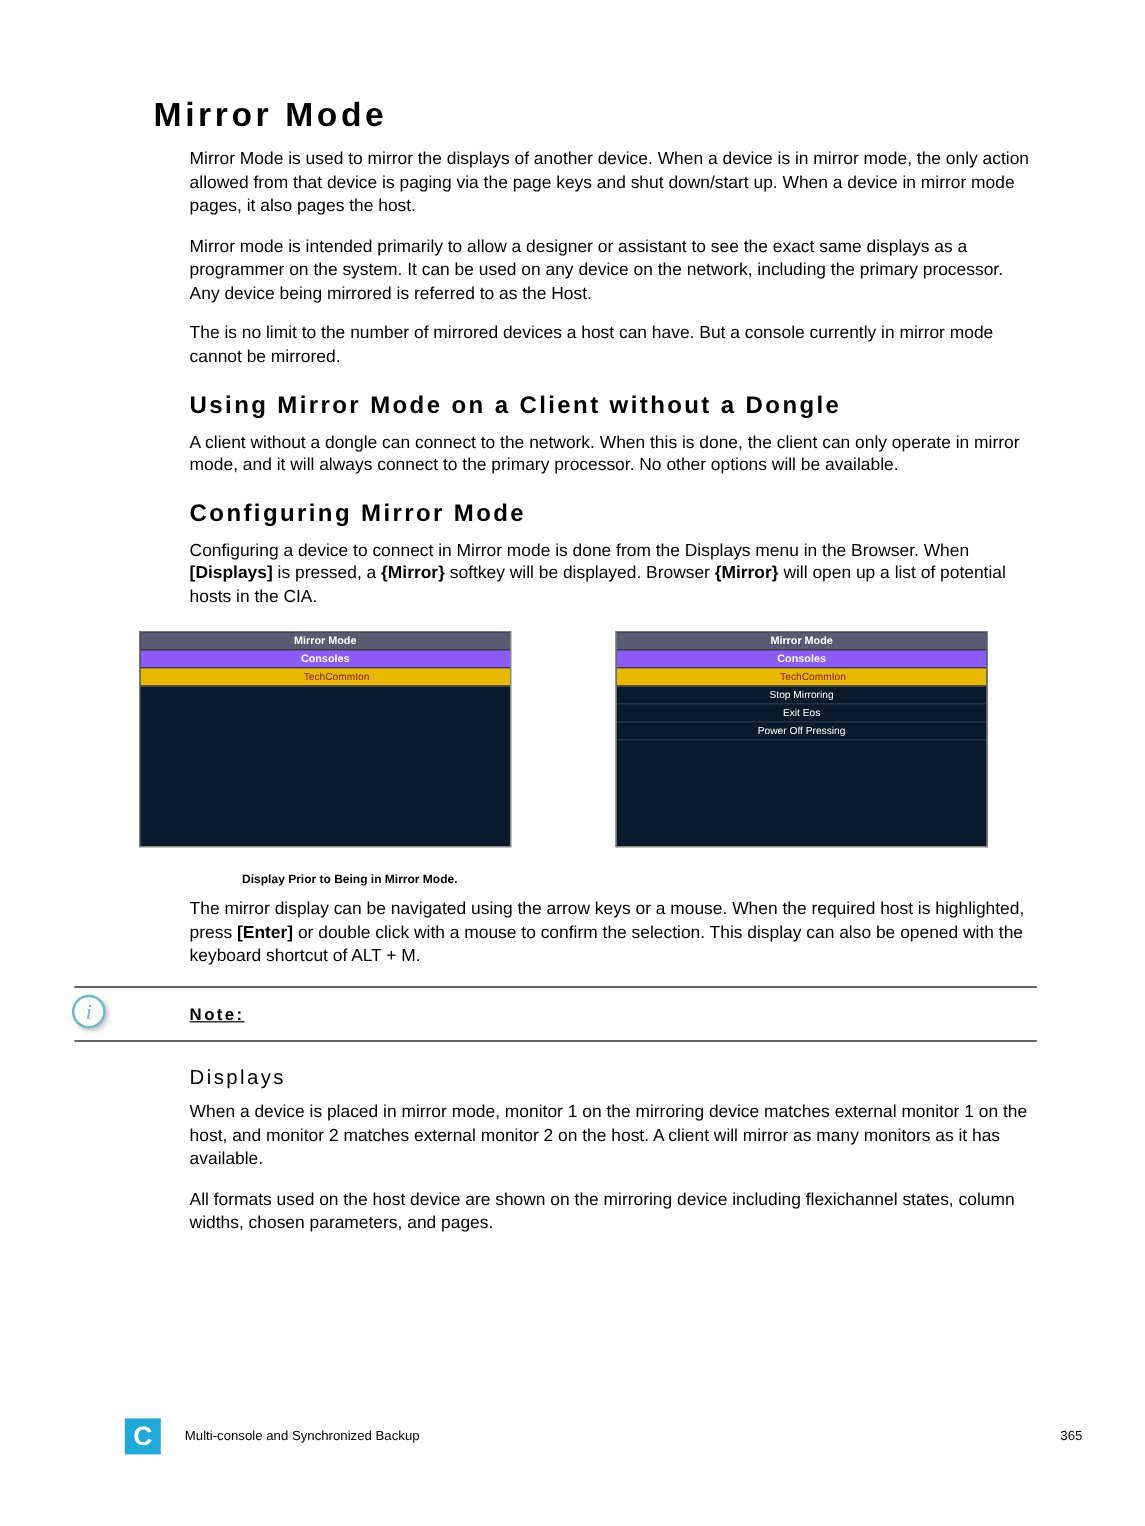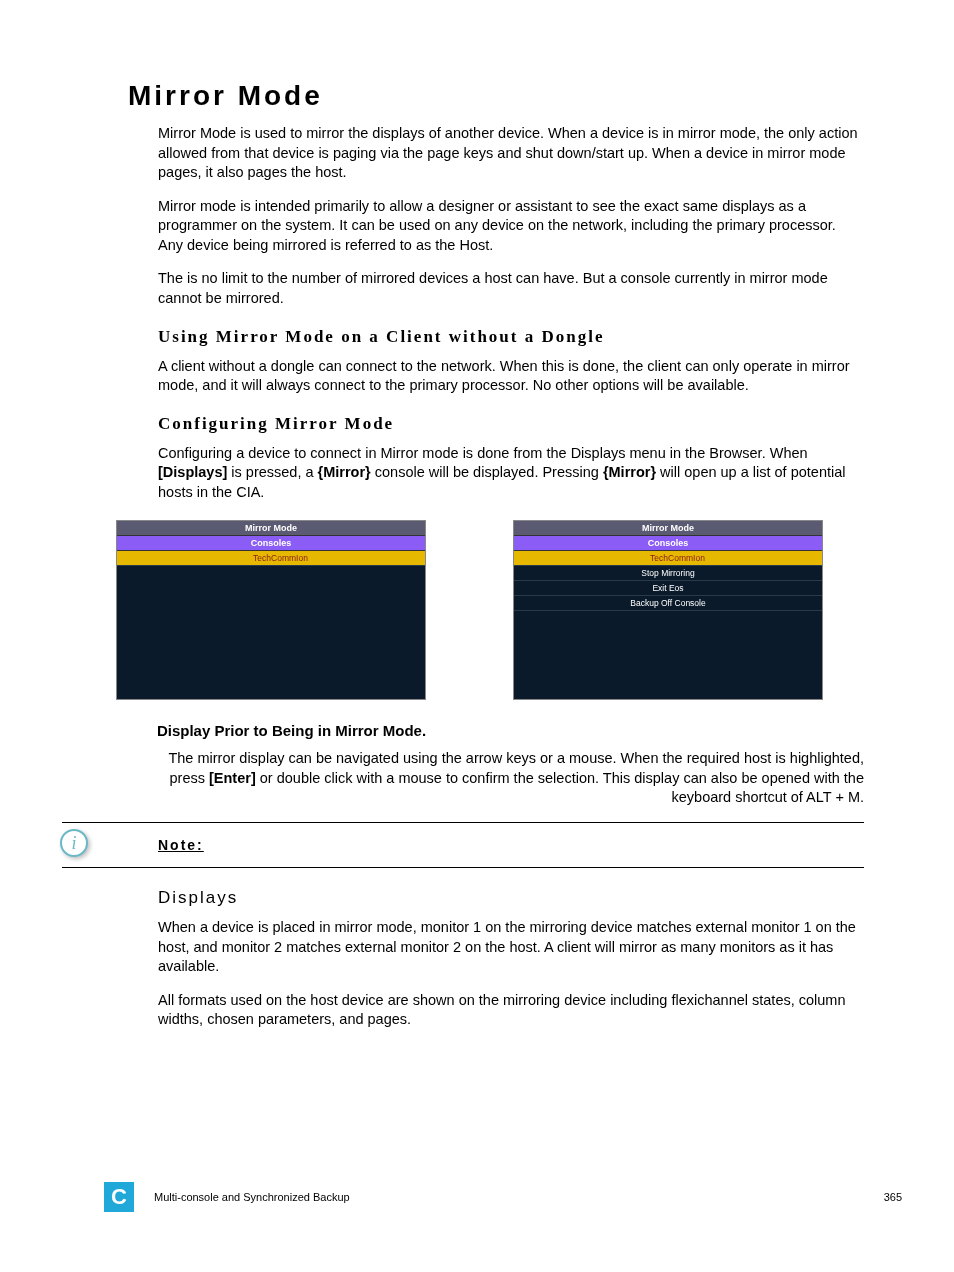--- a/index.html
+++ b/index.html
@@ -21,27 +21,26 @@
     margin-bottom: 12px;
     margin-left: -2px;
   }
   .body-text {
     font-size: 14.5px;
     line-height: 1.35;
     margin-bottom: 14px;
     margin-left: 28px;
   }
   h2 {
-    font-size: 17px;
+    font-size: 20px;
     font-weight: bold;
     letter-spacing: 2px;
     margin-top: 18px;
     margin-bottom: 10px;
     margin-left: 28px;
-    font-family: Liberation Serif, serif;
   }
   h3 {
     font-size: 17px;
     font-weight: normal;
     letter-spacing: 2px;
     margin-top: 18px;
     margin-bottom: 10px;
     margin-left: 28px;
   }
   .figure-row {
@@ -81,21 +80,21 @@
     text-align: center;
     padding: 2px 0;
     border-bottom: 1px solid #2a3a4a;
   }
   .panel-row.selected {
     background: #e6b800;
     color: #8a1a1a;
     padding-left: 19px;
   }
   .caption {
-    font-size: 15px;
+    font-size: 10px;
     font-weight: bold;
     text-align: center;
     margin-top: 22px;
   }
   .note-block {
     border-top: 1px solid #000;
     border-bottom: 1px solid #000;
     margin: 12px 0 20px -68px;
     padding: 14px 0;
     display: flex;
@@ -169,45 +168,45 @@
 
   <p class="body-text">Mirror Mode is used to mirror the displays of another device. When a device is in mirror mode, the only action allowed from that device is paging via the page keys and shut down/start up. When a device in mirror mode pages, it also pages the host.</p>
   <p class="body-text">Mirror mode is intended primarily to allow a designer or assistant to see the exact same displays as a programmer on the system. It can be used on any device on the network, including the primary processor. Any device being mirrored is referred to as the Host.</p>
   <p class="body-text">The is no limit to the number of mirrored devices a host can have. But a console currently in mirror mode cannot be mirrored.</p>
 
   <h2>Using Mirror Mode on a Client without a Dongle</h2>
   <p class="body-text">A client without a dongle can connect to the network. When this is done, the client can only operate in mirror mode, and it will always connect to the primary processor. No other options will be available.</p>
 
   <h2>Configuring Mirror Mode</h2>
   <p class="body-text">
-    <span>Configuring a device to connect in Mirror mode is done from the Displays menu in the Browser. When </span><b>[Displays]</b><span> is pressed, a </span><b>{Mirror}</b><span> console will be displayed. Pressing </span><b>{Mirror}</b><span> will open up a list of potential hosts in the CIA.</span>
+    <span>Configuring a device to connect in Mirror mode is done from the Displays menu in the Browser. When </span><b>[Displays]</b><span> is pressed, a </span><b>{Mirror}</b><span> softkey will be displayed. Browser </span><b>{Mirror}</b><span> will open up a list of potential hosts in the CIA.</span>
   </p>
 
   <div class="figure-row" style="margin-left:-14px;">
     <div class="figure-col">
       <div class="panel">
         <div class="panel-title">Mirror Mode</div>
         <div class="panel-sub">Consoles</div>
         <div class="panel-row selected">TechCommIon</div>
       </div>
       <div class="caption">Display Prior to Being in Mirror Mode.</div>
     </div>
     <div class="figure-col">
       <div class="panel">
         <div class="panel-title">Mirror Mode</div>
         <div class="panel-sub">Consoles</div>
         <div class="panel-row selected">TechCommIon</div>
         <div class="panel-row">Stop Mirroring</div>
         <div class="panel-row">Exit Eos</div>
-        <div class="panel-row">Backup Off Console</div>
+        <div class="panel-row">Power Off Pressing</div>
       </div>
     </div>
   </div>
 
-  <p class="body-text" style="text-align:right;">
+  <p class="body-text" style="">
     <span>The mirror display can be navigated using the arrow keys or a mouse. When the required host is highlighted, press </span><b>[Enter]</b><span> or double click with a mouse to confirm the selection. This display can also be opened with the keyboard shortcut of ALT + M.</span>
   </p>
 
   <div class="note-block">
     <div class="note-icon">i</div>
     <div class="note-label">Note:</div>
   </div>
 
   <h3>Displays</h3>
   <p class="body-text">When a device is placed in mirror mode, monitor 1 on the mirroring device matches external monitor 1 on the host, and monitor 2 matches external monitor 2 on the host. A client will mirror as many monitors as it has available.</p>

